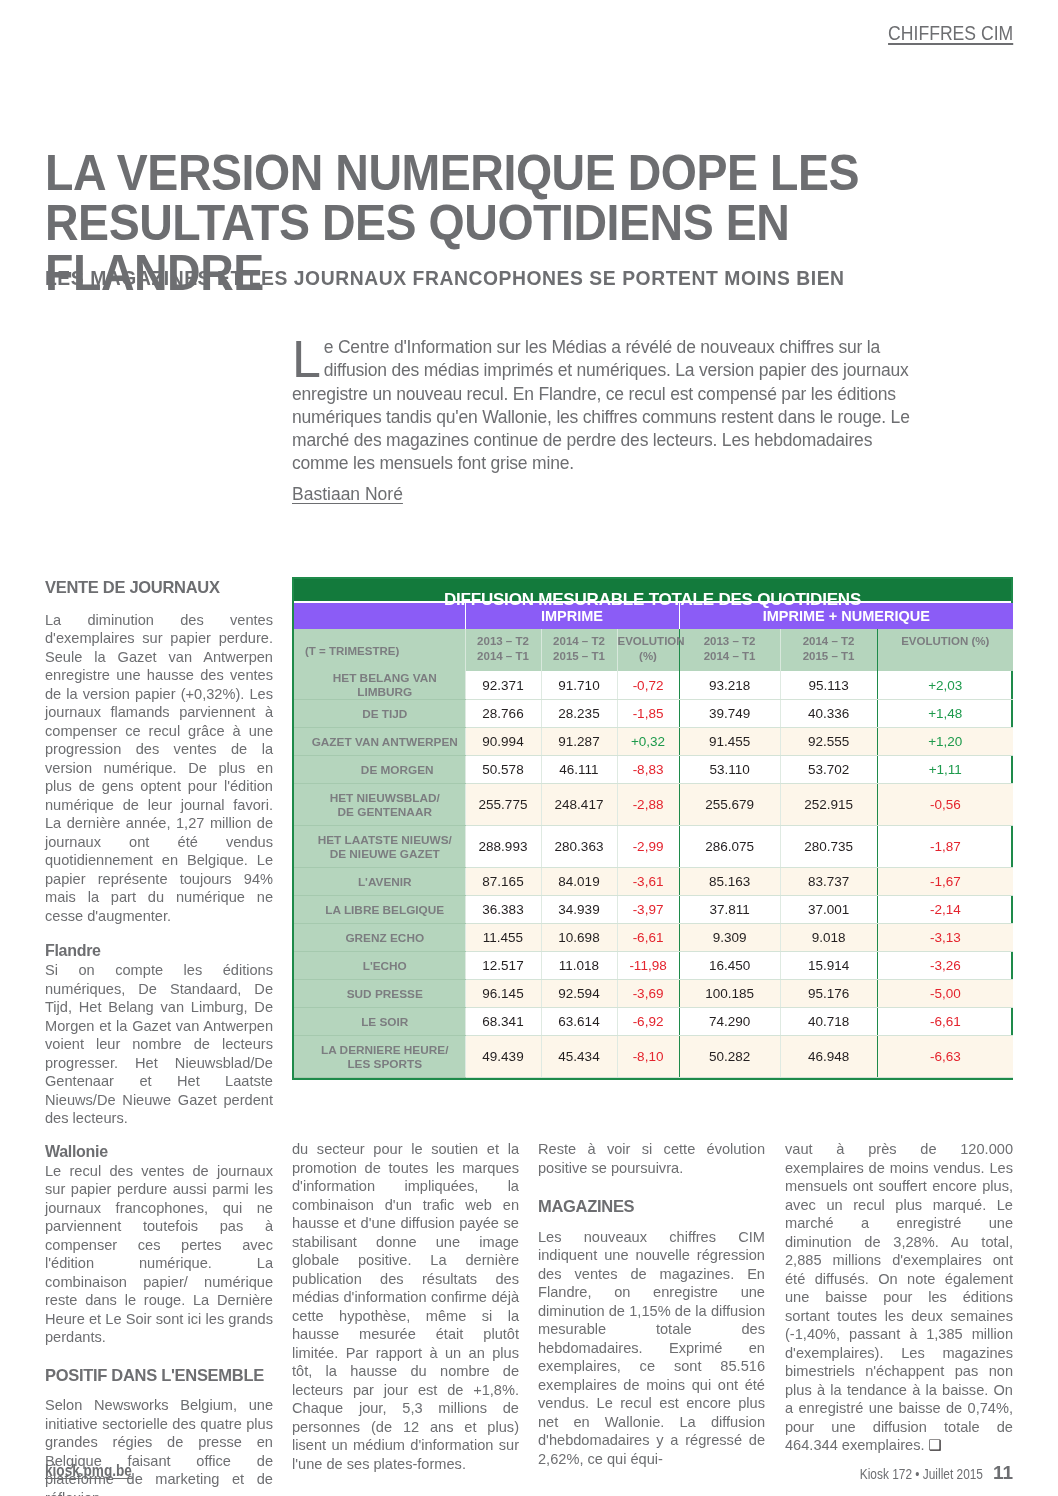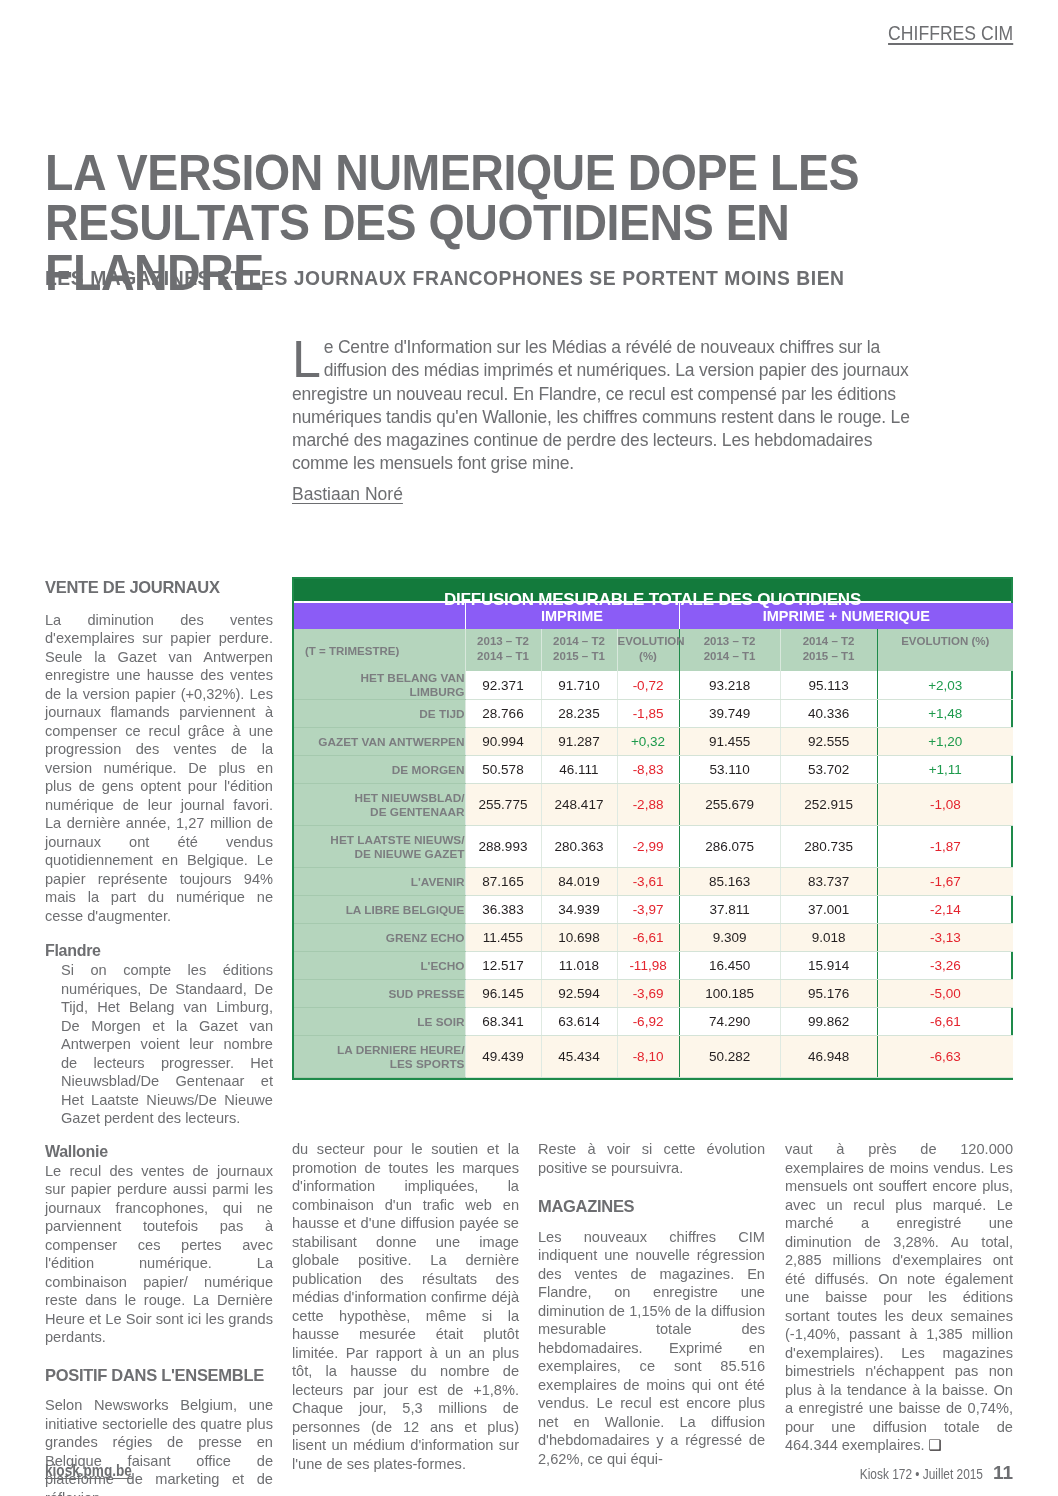--- a/index.html
+++ b/index.html
@@ -90,21 +90,21 @@
     }
     th.sub.lead { text-align: left; padding-left: 11px; vertical-align: middle; padding-top: 3px; font-size: 11.5px; border-left: none; }
     th.sub.ev-end { border-right: 1px solid #1e8a4a; }
 
     td {
       font-size: 13.5px; color: #231f20; text-align: center; height: 28px;
       border-bottom: 1px solid #d4e3d7; border-left: 1px solid #dfeae2;
     }
     td.name {
       background: #b5d5bd; color: #7c7d80; font-weight: bold; font-size: 11.8px;
-      text-align: right; padding-left: 11px; line-height: 14px; border-left: none;
+      text-align: center; padding-left: 11px; line-height: 14px; border-left: none;
       border-bottom: 1px solid #a5c9ae;
     }
     tr.tall td { height: 42px; }
     tr.alt td:not(.name) { background: #fdf6ea; }
     td.neg { color: #e4242e; }
     td.pos { color: #1d9a4c; }
     td.ev-end { border-right: 1px solid #1e8a4a; }
     td.ev-grp { border-left: 1px solid #1e8a4a; }
   </style>
 </head>
@@ -120,21 +120,21 @@
 
 <div class="intro">
   <span class="dropcap">L</span><span>e Centre d'Information sur les Médias a révélé de nouveaux chiffres sur la diffusion des médias imprimés et numériques. La version papier des journaux enregistre un nouveau recul. En Flandre, ce recul est compensé par les éditions numériques tandis qu'en Wallonie, les chiffres communs restent dans le rouge. Le marché des magazines continue de perdre des lecteurs. Les hebdomadaires comme les mensuels font grise mine.</span>
 </div>
 <div class="byline">Bastiaan Noré</div>
 
 <div class="col col-left">
   <h3 style="margin-bottom:14px;">VENTE DE JOURNAUX</h3>
   <p style="margin-bottom:16px;">La diminution des ventes d'exemplaires sur papier perdure. Seule la Gazet van Antwerpen enregistre une hausse des ventes de la version papier (+0,32%). Les journaux flamands parviennent à compenser ce recul grâce à une progression des ventes de la version numérique. De plus en plus de gens optent pour l'édition numérique de leur journal favori. La dernière année, 1,27 million de journaux ont été vendus quotidiennement en Belgique. Le papier représente toujours 94% mais la part du numérique ne cesse d'augmenter.</p>
   <h4>Flandre</h4>
-  <p style="margin-bottom:14px;margin-left:16px;">Si on compte les éditions numériques, De Standaard, De Tijd, Het Belang van Limburg, De Morgen et la Gazet van Antwerpen voient leur nombre de lecteurs progresser. Het Nieuwsblad/De Gentenaar et Het Laatste Nieuws/De Nieuwe Gazet perdent des lecteurs.</p>
+  <p style="margin-bottom:14px;">Si on compte les éditions numériques, De Standaard, De Tijd, Het Belang van Limburg, De Morgen et la Gazet van Antwerpen voient leur nombre de lecteurs progresser. Het Nieuwsblad/De Gentenaar et Het Laatste Nieuws/De Nieuwe Gazet perdent des lecteurs.</p>
   <h4>Wallonie</h4>
   <p style="margin-bottom:19px;">Le recul des ventes de journaux sur papier perdure aussi parmi les journaux francophones, qui ne parviennent toutefois pas à compenser ces pertes avec l'édition numérique. La combinaison papier/ numérique reste dans le rouge. La Dernière Heure et Le Soir sont ici les grands perdants.</p>
   <h3 style="margin-bottom:12px;">POSITIF DANS L'ENSEMBLE</h3>
   <p>Selon Newsworks Belgium, une initiative sectorielle des quatre plus grandes régies de presse en Belgique faisant office de plateforme de marketing et de réflexion</p>
 </div>
 
 <div class="tbl-wrap">
   <div class="tbl-title">DIFFUSION MESURABLE TOTALE DES QUOTIDIENS</div>
   <table>
     <colgroup>
@@ -205,21 +205,21 @@
           <td class="ev-grp pos">+1,11</td>
         </tr>
         <tr class="alt tall">
           <td class="name" style="white-space: pre-line;">HET NIEUWSBLAD/
 DE GENTENAAR</td>
           <td>255.775</td>
           <td>248.417</td>
           <td class="ev-end neg">-2,88</td>
           <td>255.679</td>
           <td>252.915</td>
-          <td class="ev-grp neg">-1,08</td>
+          <td class="ev-grp neg">-0,56</td>
         </tr>
         <tr class="tall">
           <td class="name" style="white-space: pre-line;">HET LAATSTE NIEUWS/
 DE NIEUWE GAZET</td>
           <td>288.993</td>
           <td>280.363</td>
           <td class="ev-end neg">-2,99</td>
           <td>286.075</td>
           <td>280.735</td>
           <td class="ev-grp neg">-1,87</td>
@@ -268,21 +268,21 @@
           <td>100.185</td>
           <td>95.176</td>
           <td class="ev-grp neg">-5,00</td>
         </tr>
         <tr>
           <td class="name" style="white-space: pre-line;">LE SOIR</td>
           <td>68.341</td>
           <td>63.614</td>
           <td class="ev-end neg">-6,92</td>
           <td>74.290</td>
-          <td>99.862</td>
+          <td>40.718</td>
           <td class="ev-grp neg">-6,61</td>
         </tr>
         <tr class="alt tall">
           <td class="name" style="white-space: pre-line;">LA DERNIERE HEURE/
 LES SPORTS</td>
           <td>49.439</td>
           <td>45.434</td>
           <td class="ev-end neg">-8,10</td>
           <td>50.282</td>
           <td>46.948</td>

